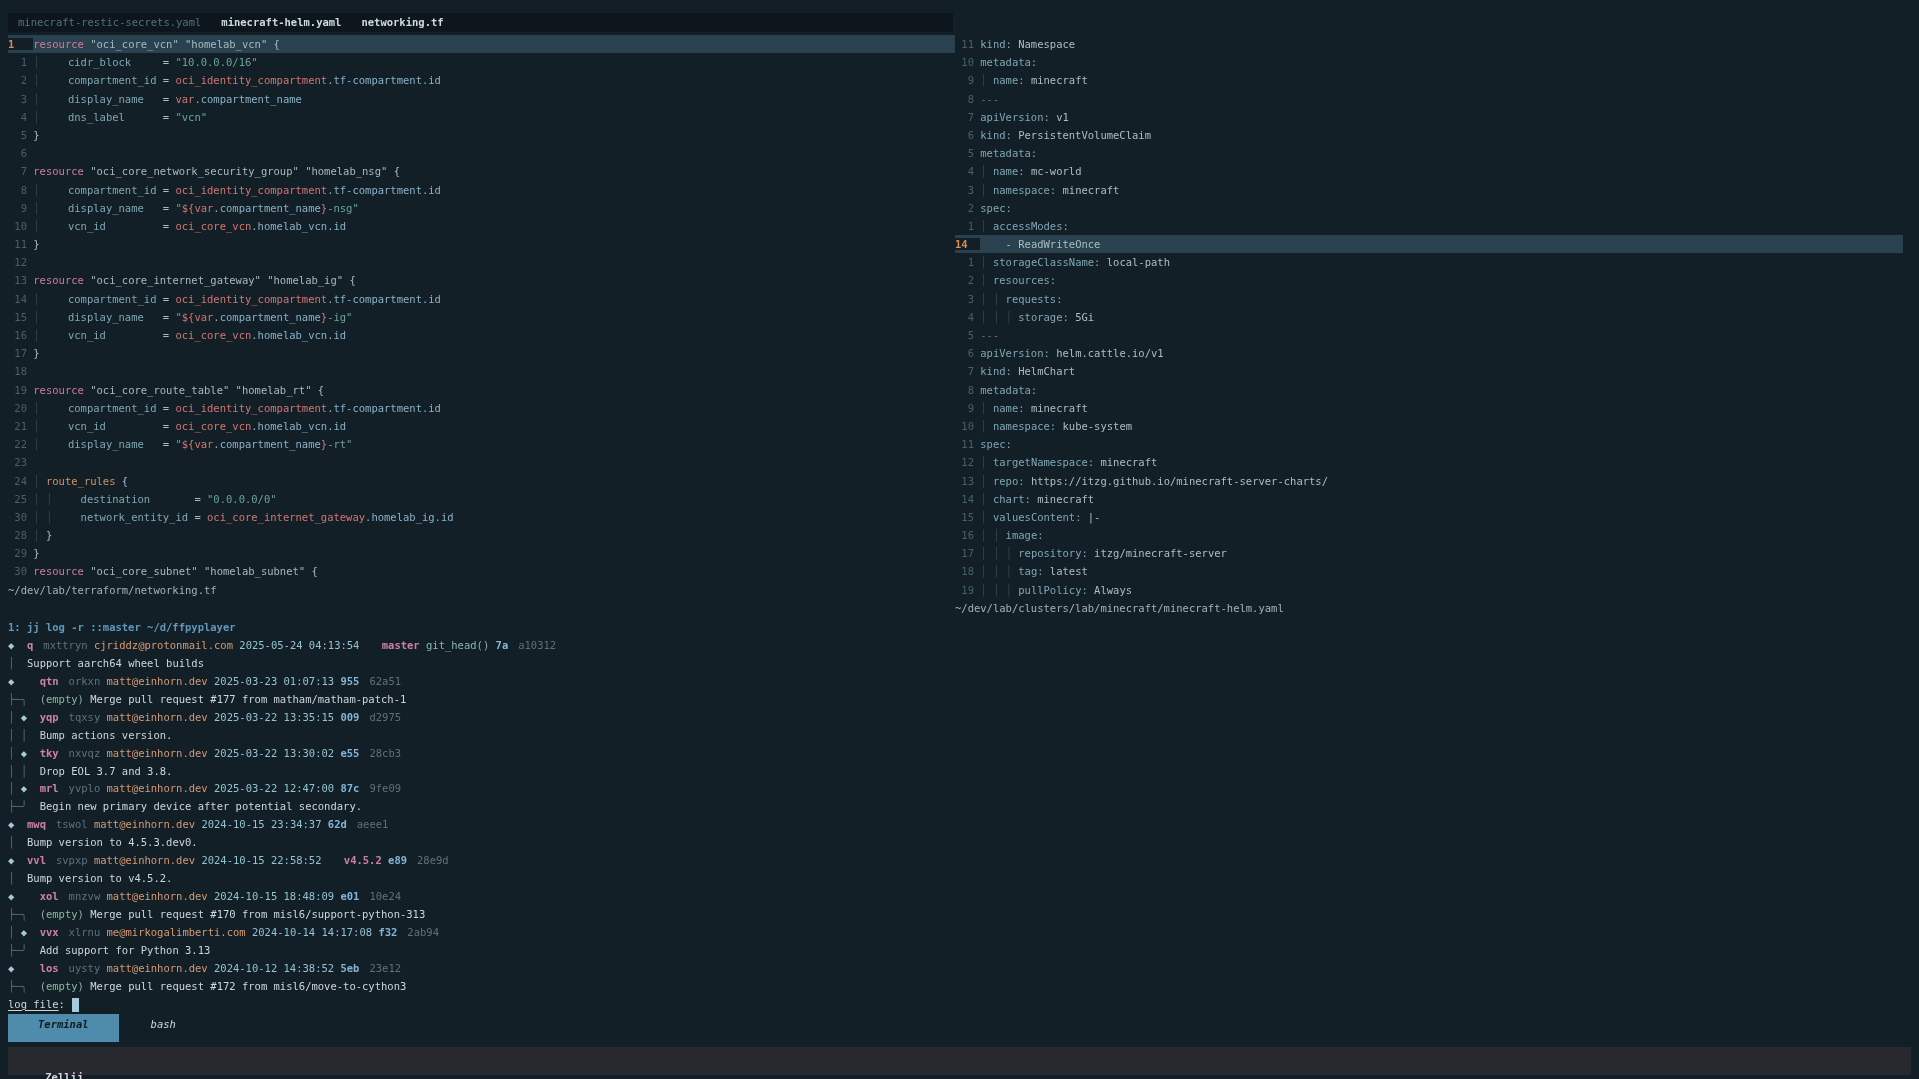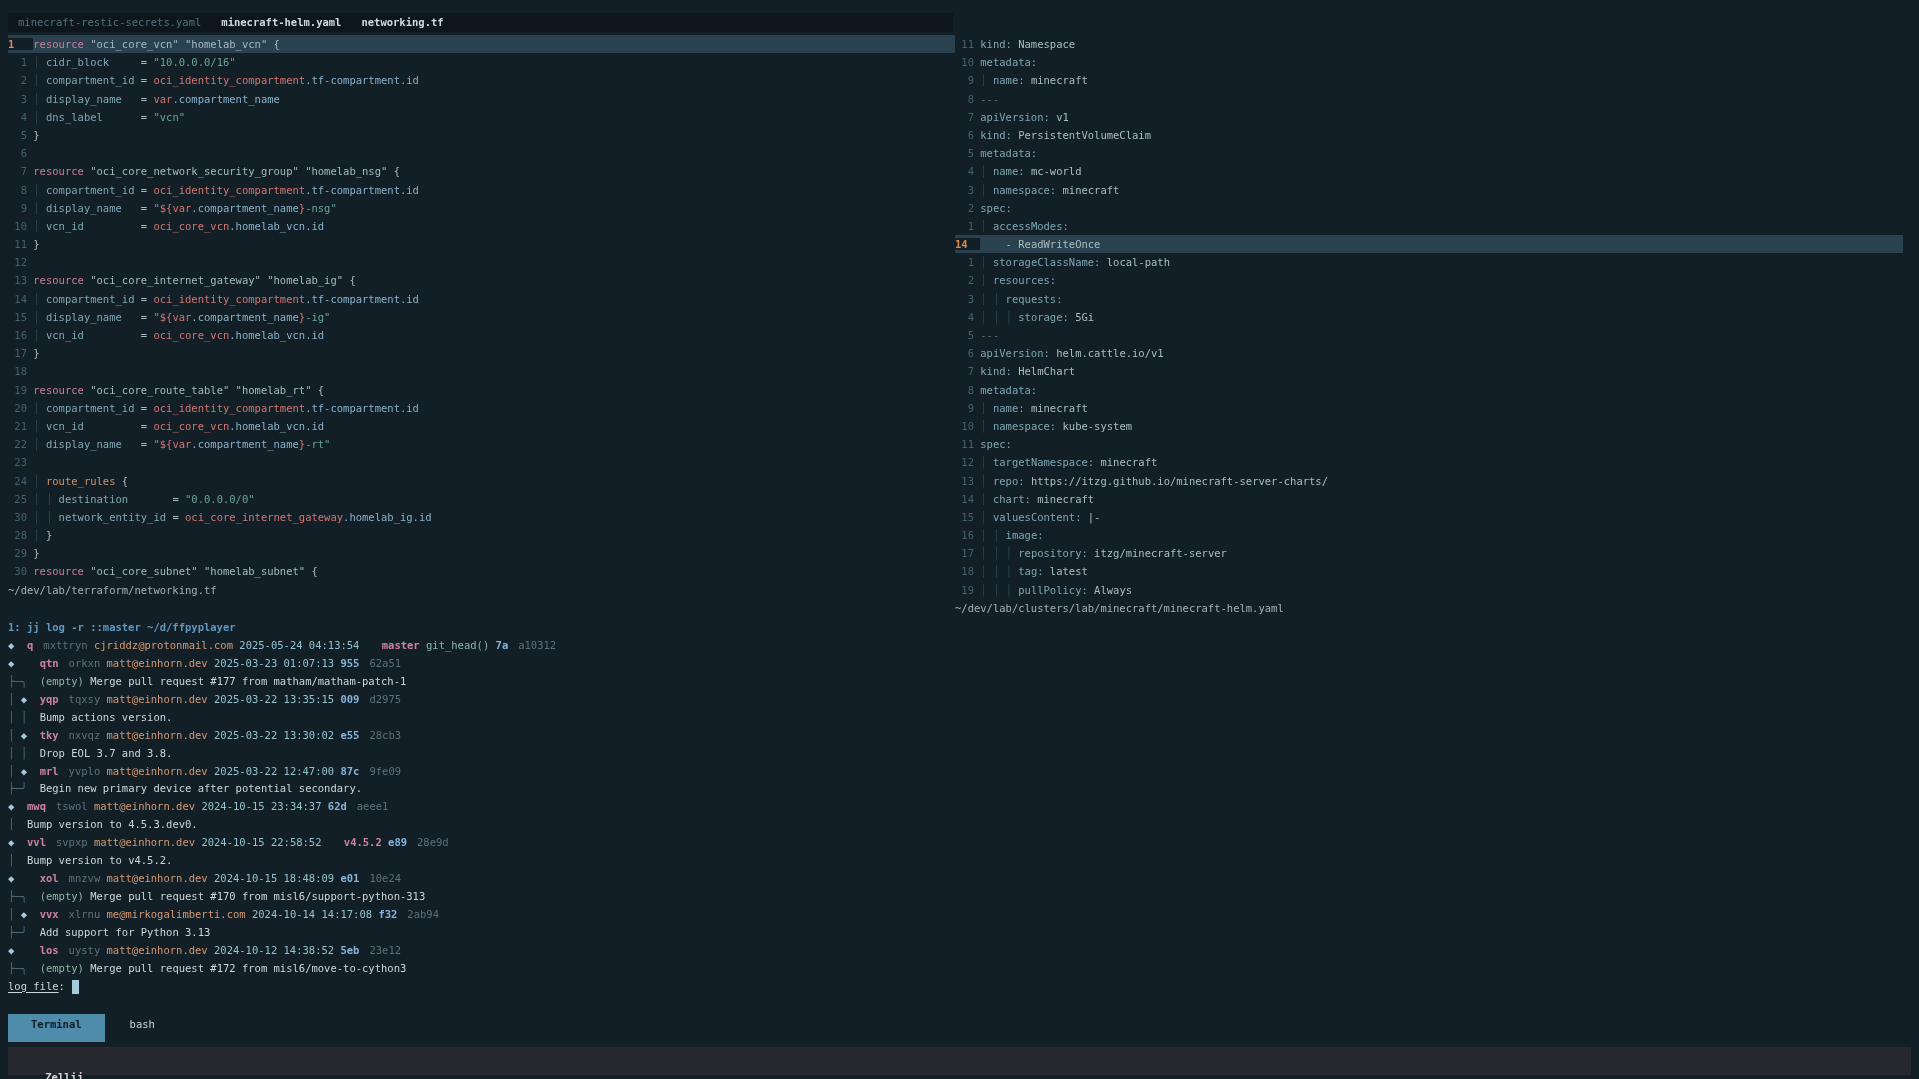--- a/index.html
+++ b/index.html
@@ -27,37 +27,37 @@
   
   .pane{position:absolute;top:35px;}
   #pane-left{left:8px;width:947px;}
   #pane-right{left:955px;width:948px;}
   .row{height:18.2px;line-height:18.2px;white-space:pre;}
   .row.hl{background:var(--band);}
   .g{color:var(--ln);background:var(--bg);}
   .g.cur{color:var(--lnc);font-weight:bold;}
   .row.pathline{color:var(--path);margin-top:0;}
   
-  .kw{color:var(--kw);} .blk{color:var(--blk);} .id{color:var(--id);} .t{color:var(--t);}
+  .kw{color:var(--kw);} .blk{color:var(--blk);} .id{color:var(--id);margin-left:22px;} .t{color:var(--t);}
   .st{color:var(--st);} .lb{color:var(--lb);} .ref{color:var(--ref);} .at{color:var(--at);}
   .ig{color:var(--ig);} .yk{color:var(--yk);} .yv{color:var(--yv);} .yd{color:var(--yd);}
   .nd{color:var(--nd);} .gr{color:var(--gr);} .cid{color:var(--cid);font-weight:bold;}
   .dm{color:var(--dm);margin-left:10px;} .em{color:var(--em);} .dt{color:var(--dt);}
   .br{color:var(--br);font-weight:bold;margin-left:16px;} .gh{color:var(--gh);}
   .hp{color:var(--hp);font-weight:bold;} .de{color:var(--de);} .emp{color:var(--emp);}
   
   #terminal{position:absolute;left:8px;top:619px;width:1903px;}
   #terminal .trow{height:17.95px;line-height:17.95px;white-space:pre;}
   .ttl{color:var(--ttl);font-weight:bold;}
   .ul{color:var(--de);text-decoration:underline;text-underline-offset:2px;}
   .cursor{display:inline-block;width:6.4px;height:14px;background:var(--curblk);
     vertical-align:middle;margin-left:1px;}
   
   #termtabs{position:absolute;left:8px;top:1014px;height:20px;line-height:20px;white-space:pre;}
-  .term-tab{display:inline-block;padding:0 23px;height:28px;}
+  .term-tab{display:inline-block;padding:0 30px;height:28px;font-style:italic;}
   .term-tab.on{background:var(--ttb);color:var(--ttf);font-weight:bold;}
   .term-tab.off{color:var(--bash);margin-left:2px;}
   
   #zellijbar{position:absolute;left:8px;right:8px;top:1047px;height:28px;line-height:20px;
     background:var(--zbg);white-space:pre;}
   .zj-app{color:var(--zfg);font-weight:bold;padding:0 8px;margin-left:4px;}
 </style>
 </head>
 <body>
 
@@ -126,20 +126,21 @@
       <div class="row"><span class="g"> 15 </span><span class="ig">│ </span><span class="yk">valuesContent:</span><span class="yv"> |-</span></div>
       <div class="row"><span class="g"> 16 </span><span class="ig">│ │ </span><span class="yk">image:</span></div>
       <div class="row"><span class="g"> 17 </span><span class="ig">│ │ │ </span><span class="yk">repository:</span><span class="yv"> itzg/minecraft-server</span></div>
       <div class="row"><span class="g"> 18 </span><span class="ig">│ │ │ </span><span class="yk">tag:</span><span class="yv"> latest</span></div>
       <div class="row"><span class="g"> 19 </span><span class="ig">│ │ │ </span><span class="yk">pullPolicy:</span><span class="yv"> Always</span></div>
       <div class="row pathline">~/dev/lab/clusters/lab/minecraft/minecraft-helm.yaml</div>
     </div>
   <div id="terminal">
     <div class="trow ttl">1: jj log -r ::master ~/d/ffpyplayer</div>
   <div class="trow"><span class="nd">◆</span><span class="t">  </span><span class="cid">q</span><span class="dm">mxttryn</span><span class="t"> </span><span class="em">cjriddz@protonmail.com</span><span class="t"> </span><span class="dt">2025-05-24 04:13:54</span><span class="t"> </span><span class="br">master</span><span class="t"> </span><span class="gh">git_head()</span><span class="t"> </span><span class="hp">7a</span><span class="dm">a10312</span></div>
+      <div class="trow"><span class="gr">│</span><span class="t">  </span><span class="de">Support aarch64 wheel builds</span></div>
       <div class="trow"><span class="nd">◆</span><span class="t">    </span><span class="cid">qtn</span><span class="dm">orkxn</span><span class="t"> </span><span class="em">matt@einhorn.dev</span><span class="t"> </span><span class="dt">2025-03-23 01:07:13</span><span class="t"> </span><span class="hp">955</span><span class="dm">62a51</span></div>
       <div class="trow"><span class="gr">├─╮</span><span class="t">  </span><span class="emp">(empty)</span><span class="de"> Merge pull request #177 from matham/matham-patch-1</span></div>
       <div class="trow"><span class="gr">│ </span><span class="nd">◆</span><span class="t">  </span><span class="cid">yqp</span><span class="dm">tqxsy</span><span class="t"> </span><span class="em">matt@einhorn.dev</span><span class="t"> </span><span class="dt">2025-03-22 13:35:15</span><span class="t"> </span><span class="hp">009</span><span class="dm">d2975</span></div>
       <div class="trow"><span class="gr">│ │</span><span class="t">  </span><span class="de">Bump actions version.</span></div>
       <div class="trow"><span class="gr">│ </span><span class="nd">◆</span><span class="t">  </span><span class="cid">tky</span><span class="dm">nxvqz</span><span class="t"> </span><span class="em">matt@einhorn.dev</span><span class="t"> </span><span class="dt">2025-03-22 13:30:02</span><span class="t"> </span><span class="hp">e55</span><span class="dm">28cb3</span></div>
       <div class="trow"><span class="gr">│ │</span><span class="t">  </span><span class="de">Drop EOL 3.7 and 3.8.</span></div>
       <div class="trow"><span class="gr">│ </span><span class="nd">◆</span><span class="t">  </span><span class="cid">mrl</span><span class="dm">yvplo</span><span class="t"> </span><span class="em">matt@einhorn.dev</span><span class="t"> </span><span class="dt">2025-03-22 12:47:00</span><span class="t"> </span><span class="hp">87c</span><span class="dm">9fe09</span></div>
       <div class="trow"><span class="gr">├─╯</span><span class="t">  </span><span class="de">Begin new primary device after potential secondary.</span></div>
       <div class="trow"><span class="nd">◆</span><span class="t">  </span><span class="cid">mwq</span><span class="dm">tswol</span><span class="t"> </span><span class="em">matt@einhorn.dev</span><span class="t"> </span><span class="dt">2024-10-15 23:34:37</span><span class="t"> </span><span class="hp">62d</span><span class="dm">aeee1</span></div>
       <div class="trow"><span class="gr">│</span><span class="t">  </span><span class="de">Bump version to 4.5.3.dev0.</span></div>

